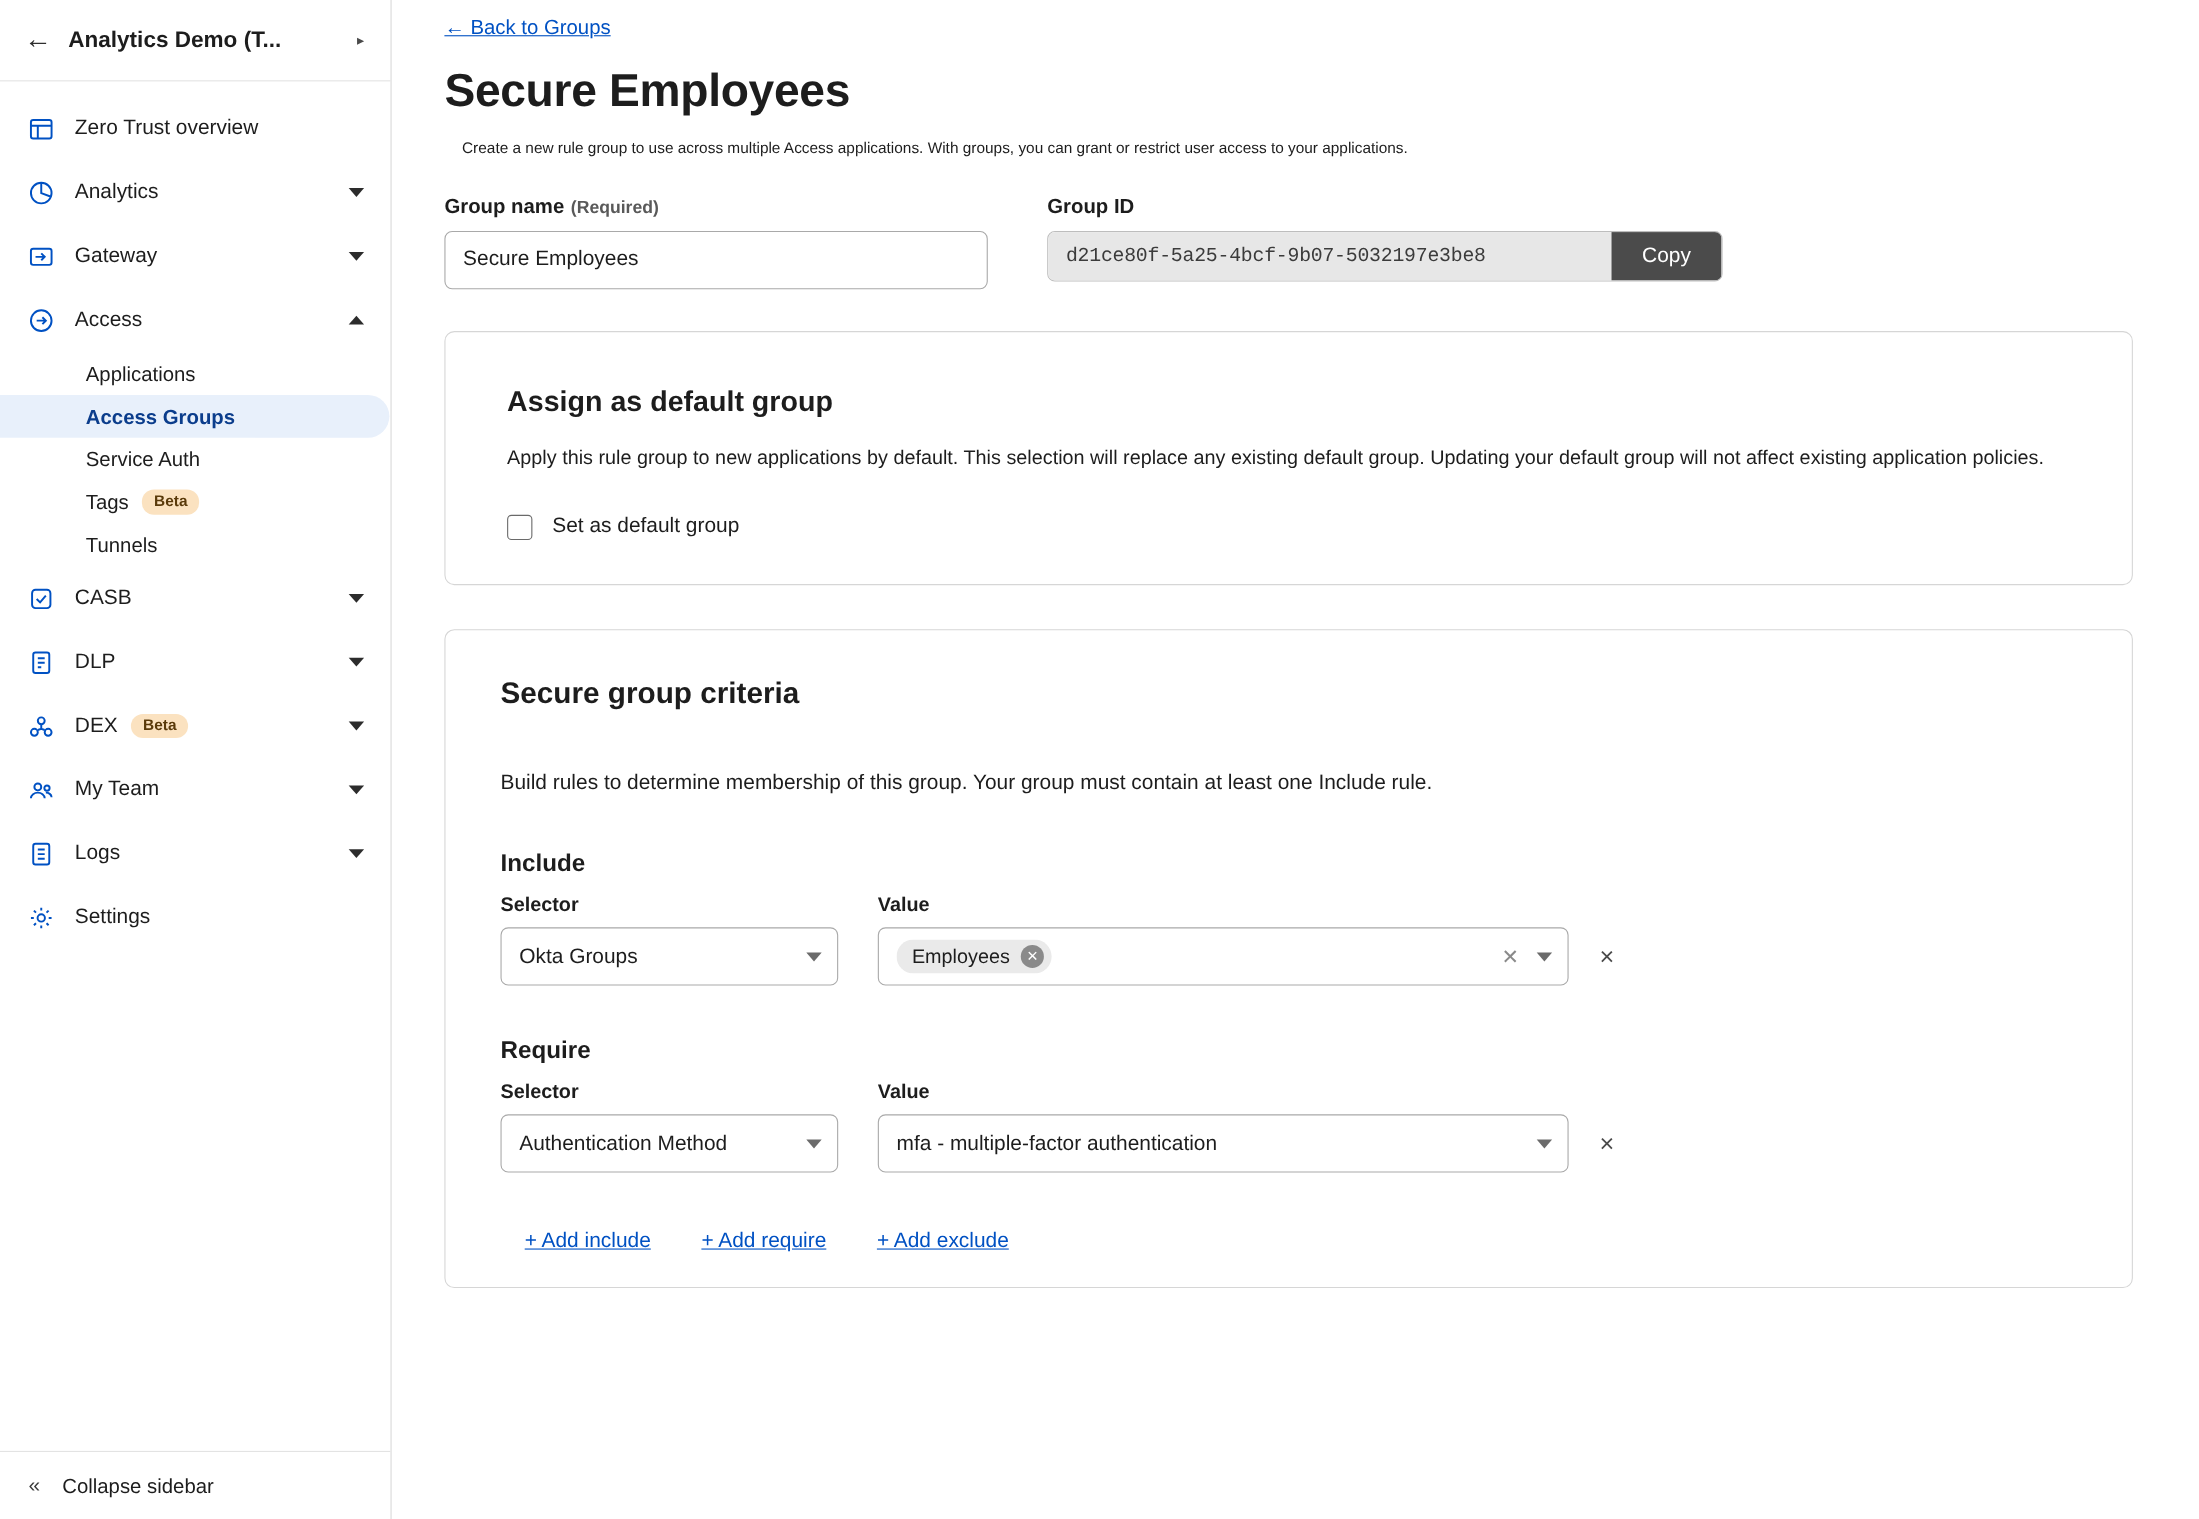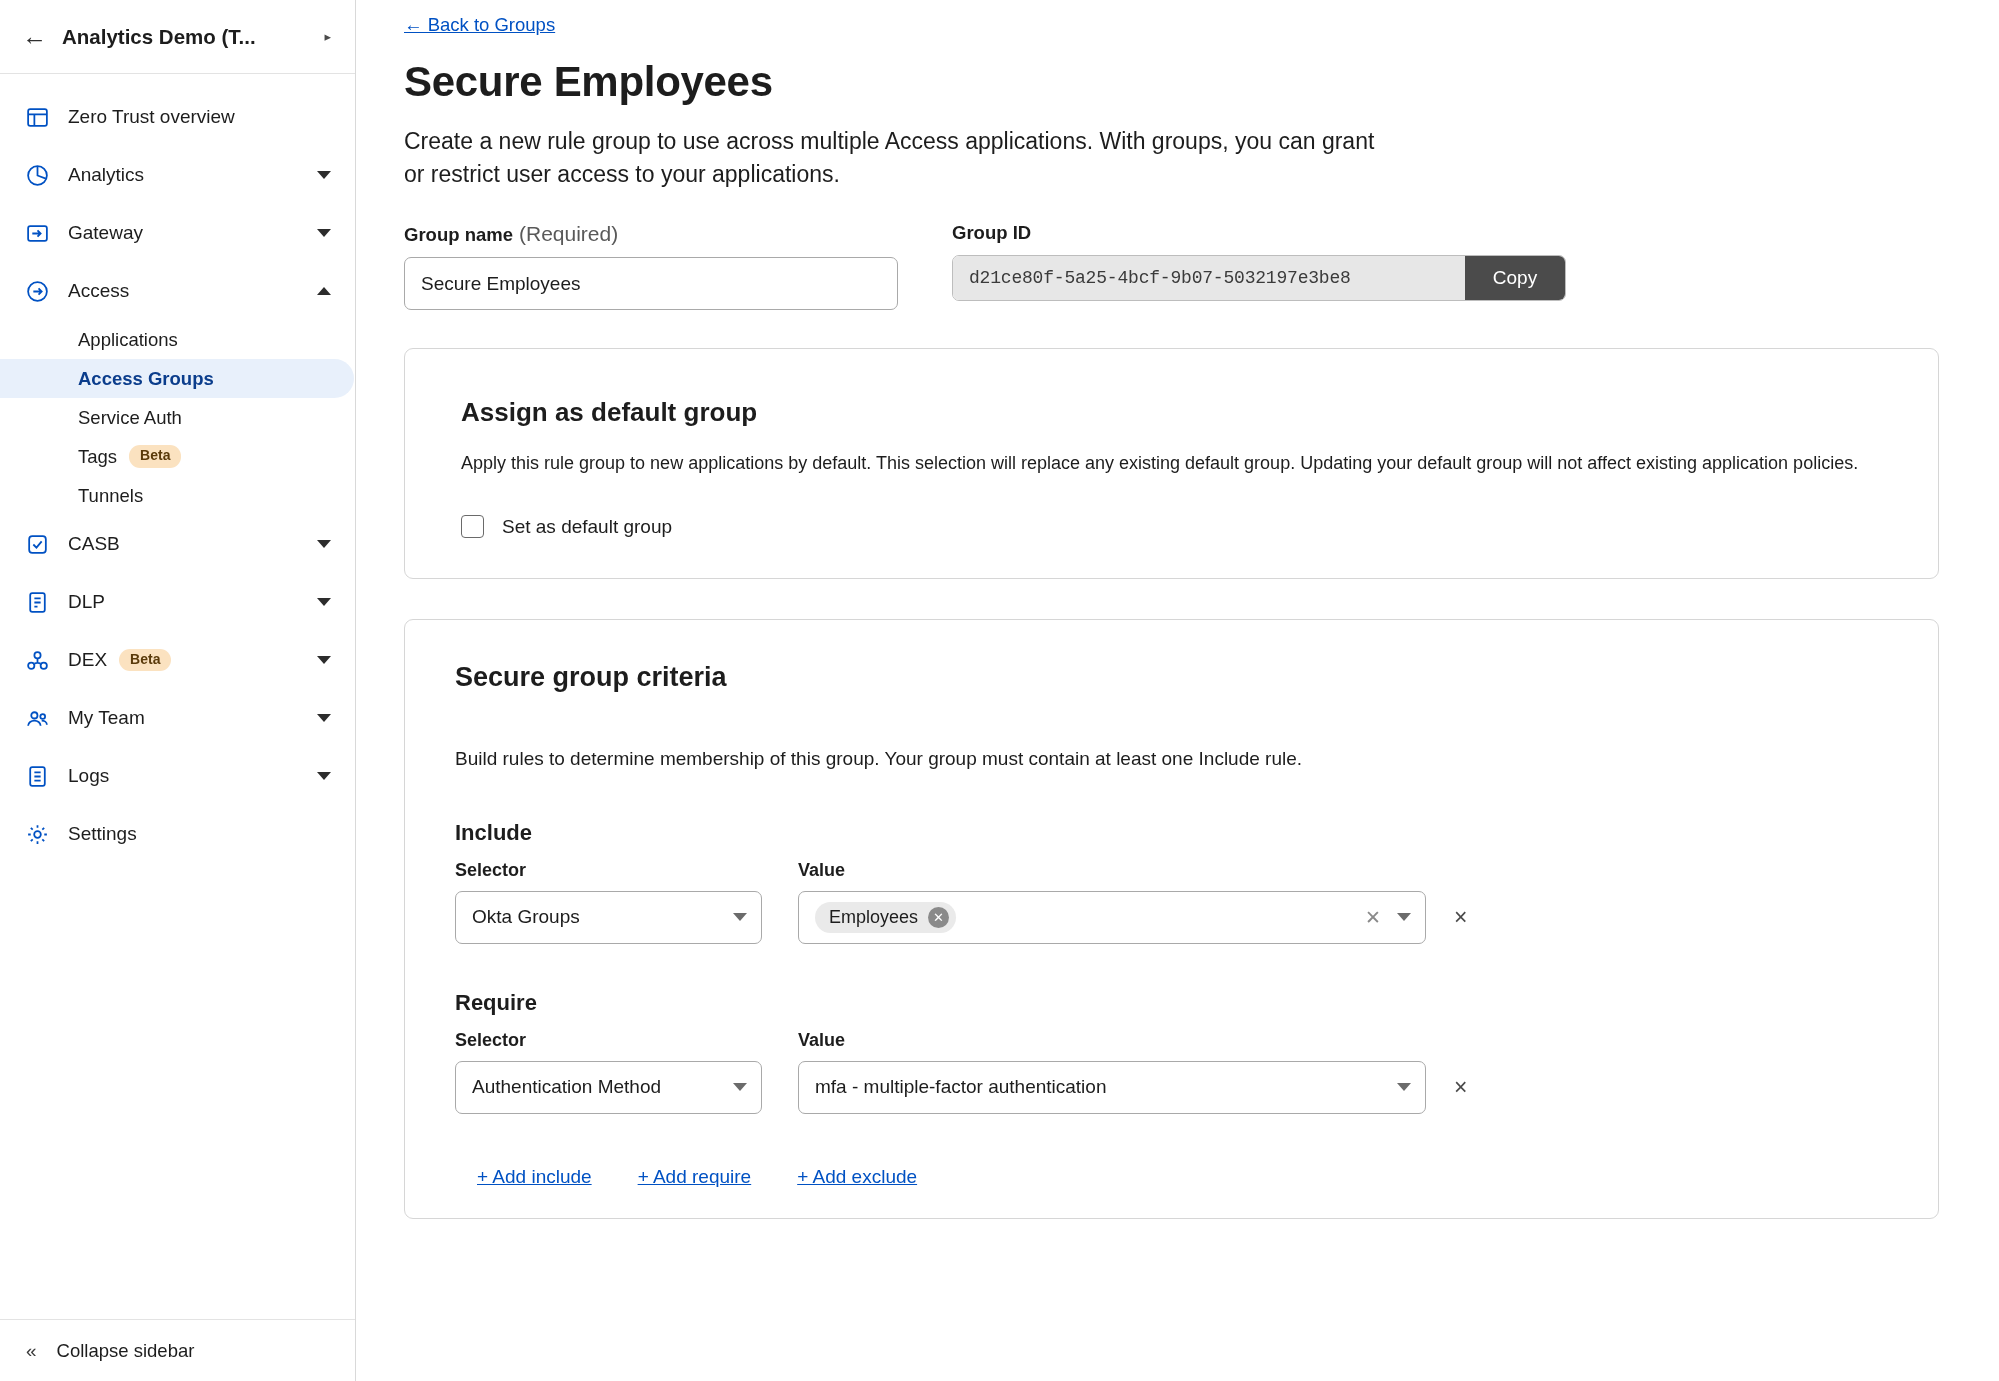--- a/index.html
+++ b/index.html
@@ -146,38 +146,38 @@
     cursor: pointer;
   }
   h1.page-title {
     font-size: 42px;
     margin: 22px 0 0 0;
     font-weight: bold;
     letter-spacing: -0.3px;
     color: #1d1d1d;
   }
   p.page-desc {
-    font-size: 23px;
+    font-size: 14px;
     line-height: 1.42;
-    margin: 19px 0 0 0;
+    margin: 19px 0 0 16px;
     color: #1d1d1d;
     max-width: 980px;
   }
 
   .field-row { display: flex; gap: 36px; margin-top: 32px; }
   .field-label {
     font-size: 18.5px;
     font-weight: bold;
     color: #1d1d1d;
     margin-bottom: 11px;
     display: block;
   }
   .req {
-    font-weight: normal;
-    font-size: 21px;
+    font-weight: bold;
+    font-size: 16px;
     color: #595959;
     margin-left: 6px;
   }
   .text-input {
     width: 494px;
     height: 53px;
     border: 1px solid #a9a9a9;
     border-radius: 7px;
     padding: 0 16px;
     font-size: 19px;

